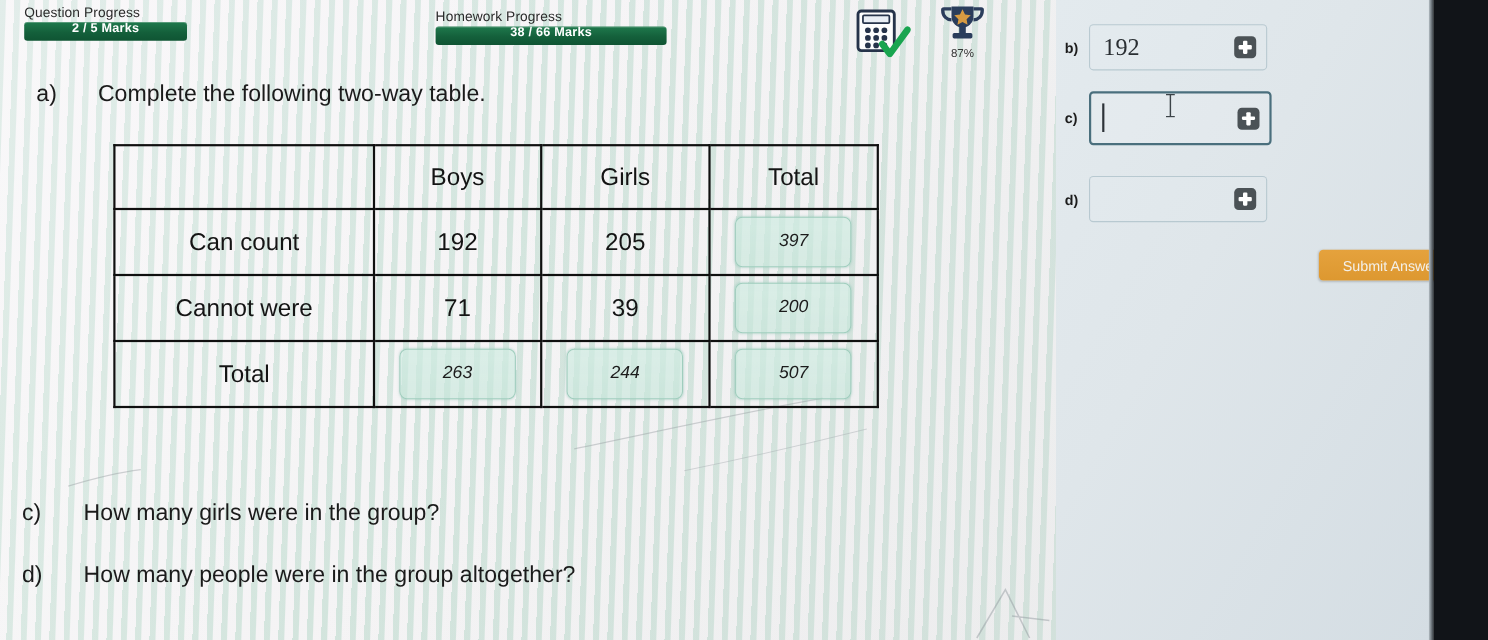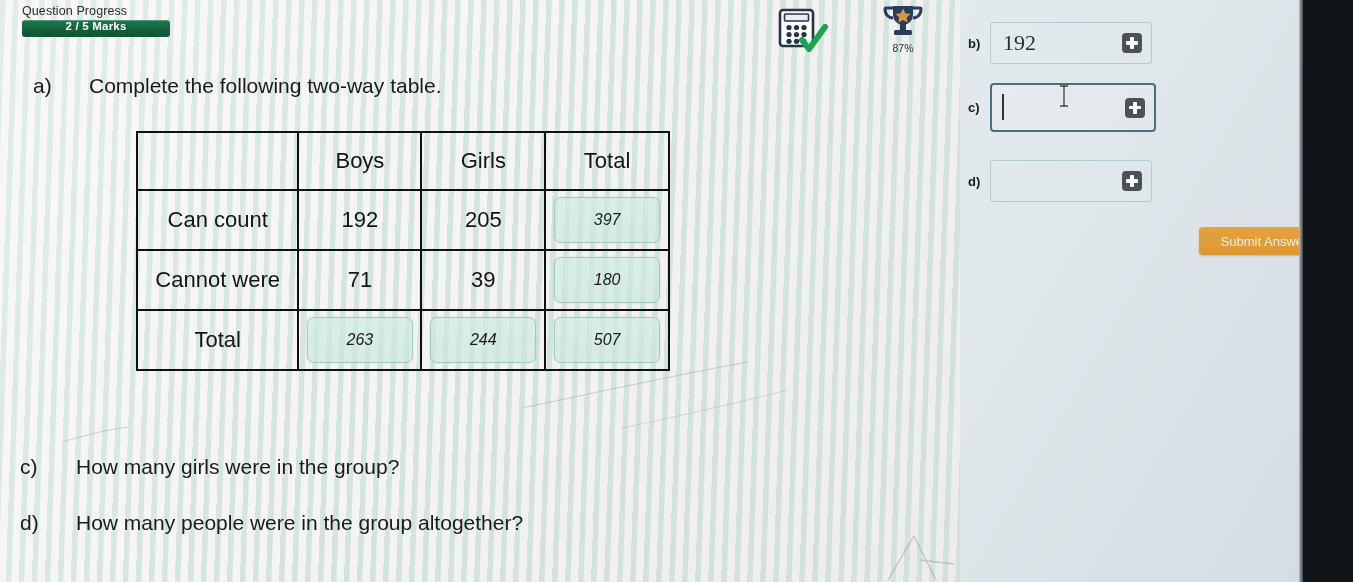--- a/index.html
+++ b/index.html
@@ -79,43 +79,43 @@
     color: #ffffff;
     font-size: 11.5px;
     font-weight: bold;
     letter-spacing: .2px;
   }
   #question-progress { left: 22px; top: 4px; width: 148px; }
   #homework-progress { left: 396px; top: 8px; width: 210px; }
 
   
   #calc-icon-wrap { position:absolute; left: 778px; top: 8px; width: 50px; height: 44px; z-index:6;}
-  #trophy-wrap { position:absolute; left: 850px; top: 4px; width: 50px; height: 52px; z-index:6; text-align:center;padding-left:28px;}
+  #trophy-wrap { position:absolute; left: 850px; top: 4px; width: 50px; height: 52px; z-index:6; text-align:center;}
   #trophy-pct { font-size: 10.5px; color:#333; margin-top:-2px;}
 
   
   .q-line {
     position: absolute;
     z-index: 5;
     color: #1b1b1b;
     font-size: 21px;
     line-height: 24px;
     white-space: nowrap;
   }
   .q-letter { display:inline-block; width: 56px; }
   #q-a { left: 33px; top: 74px; }
   #q-b { left: 20px; top: 399px; }
   #q-c { left: 20px; top: 455px; }
   #q-d { left: 20px; top: 511px; }
 
   
   #twoway-table {
     position: absolute;
-    left: 136px; top: 131px;
-    width: 534px;
+    left: 103px; top: 131px;
+    width: 696px;
     border-collapse: collapse;
     z-index: 5;
     background: transparent;
   }
   #twoway-table td {
     border: 2.2px solid #101010;
     height: 58px;
     text-align: center;
     vertical-align: middle;
     font-size: 22px;
@@ -265,20 +265,26 @@
     <path d="M8,50 L34,6 L56,50 M40,30 L74,34" stroke="#8e969b" stroke-width="1.4" fill="none"></path>
   </svg>
 
   <div class="prog-wrap" id="question-progress">
     <div class="prog-label">Question Progress</div>
     <div class="prog-bar">
       <span>2 / 5 Marks</span>
     </div>
   </div>
 
+  <div class="prog-wrap" id="homework-progress">
+    <div class="prog-label">Homework Progress</div>
+    <div class="prog-bar">
+      <span>38 / 66 Marks</span>
+    </div>
+  </div>
 
   <div id="calc-icon-wrap">
     <svg width="50" height="44" viewBox="0 0 50 44">
       <rect x="2" y="2" width="33" height="36" rx="3" fill="#fdfdfd" stroke="#26334a" stroke-width="2.6"></rect>
       <rect x="6.5" y="6" width="24" height="7" rx="1" fill="#e9eef5" stroke="#26334a" stroke-width="1.6"></rect>
       <circle cx="11" cy="19.5" r="2.6" fill="#26334a"></circle>
       <circle cx="18.5" cy="19.5" r="2.6" fill="#26334a"></circle>
       <circle cx="26" cy="19.5" r="2.6" fill="#26334a"></circle>
       <circle cx="11" cy="26.5" r="2.6" fill="#26334a"></circle>
       <circle cx="18.5" cy="26.5" r="2.6" fill="#26334a"></circle>
@@ -328,21 +334,21 @@
         <td class="col-total">
           <span class="answerbox">397</span>
         </td>
       </tr>
 
       <tr>
         <td class="col-label">Cannot were</td>
         <td class="col-boys">71</td>
         <td class="col-girls">39</td>
         <td class="col-total">
-          <span class="answerbox">180</span>
+          <span class="answerbox">200</span>
         </td>
       </tr>
 
       <tr>
         <td class="col-label">Total</td>
         <td class="col-boys">
           <span class="answerbox">263</span>
         </td>
         <td class="col-girls">
           <span class="answerbox">244</span>

